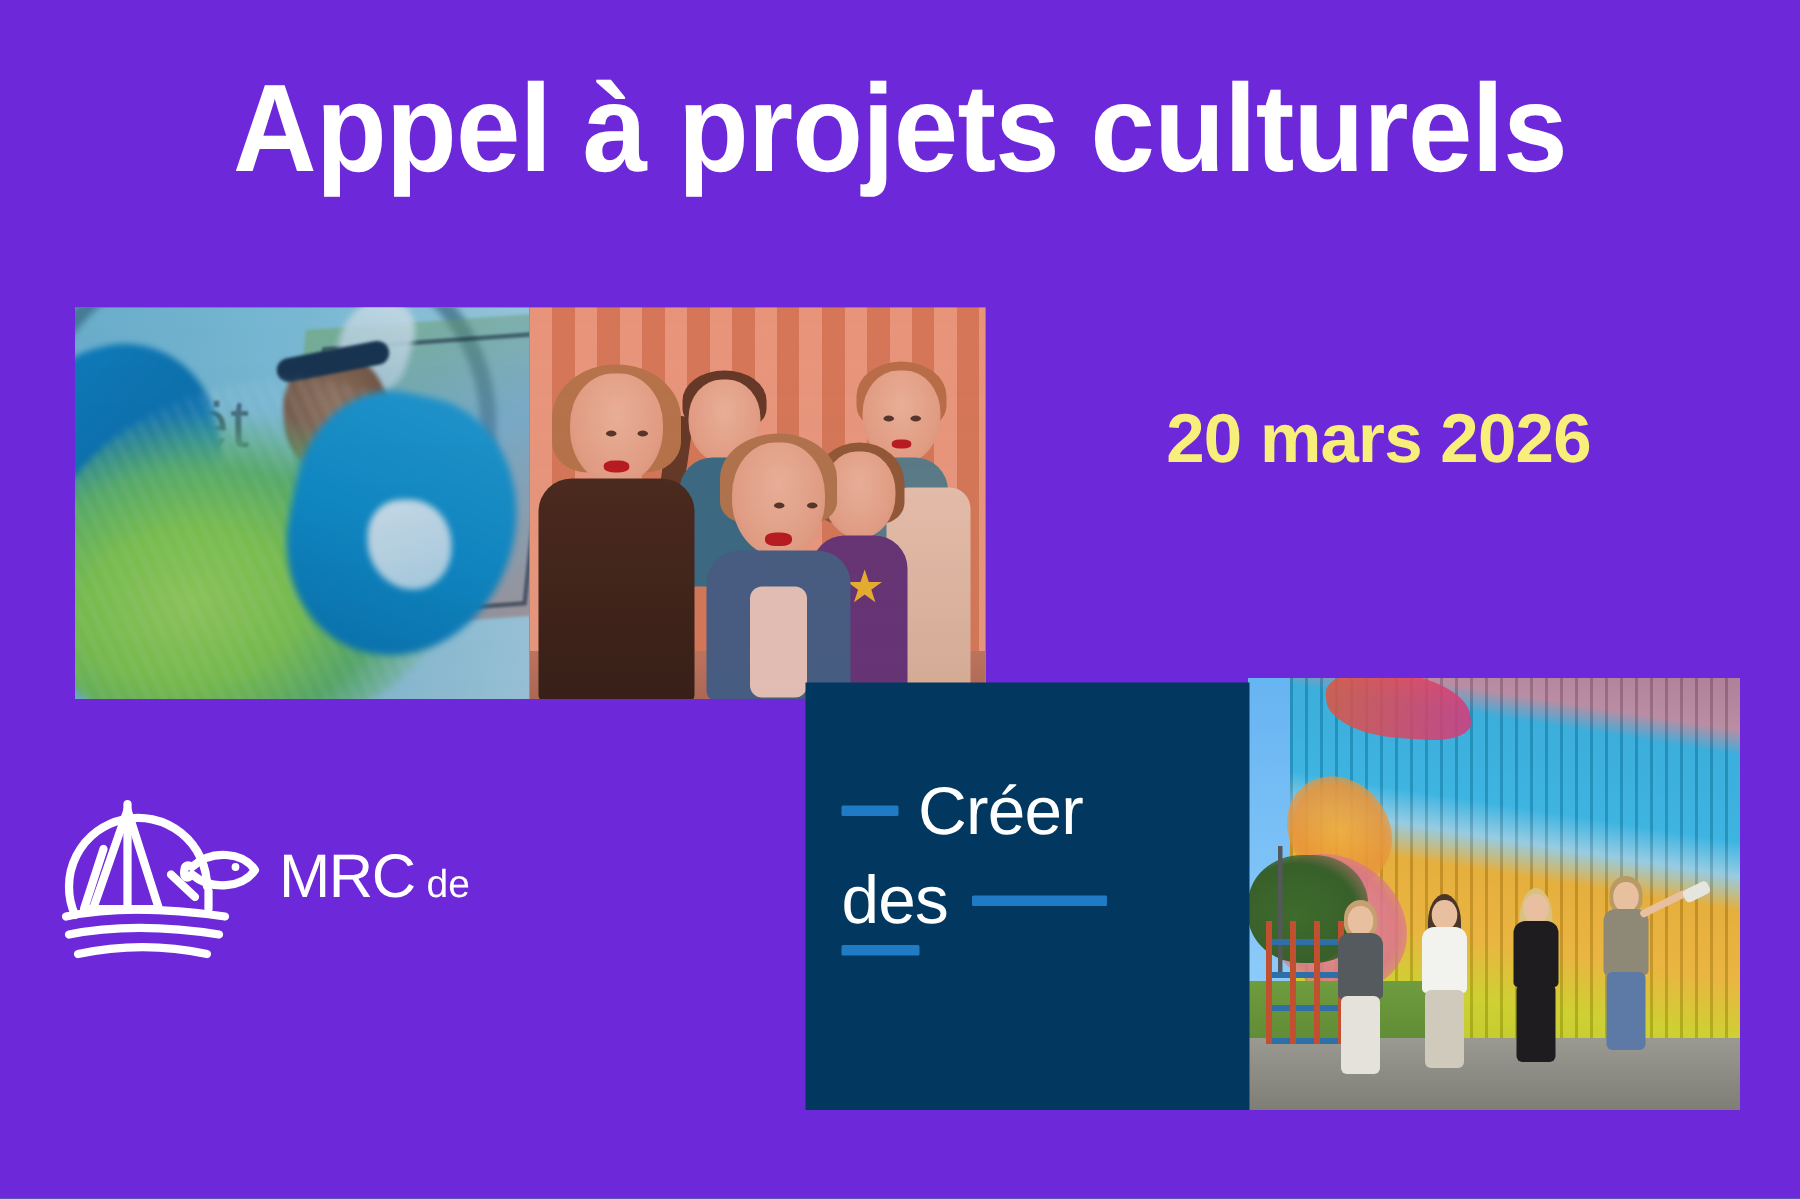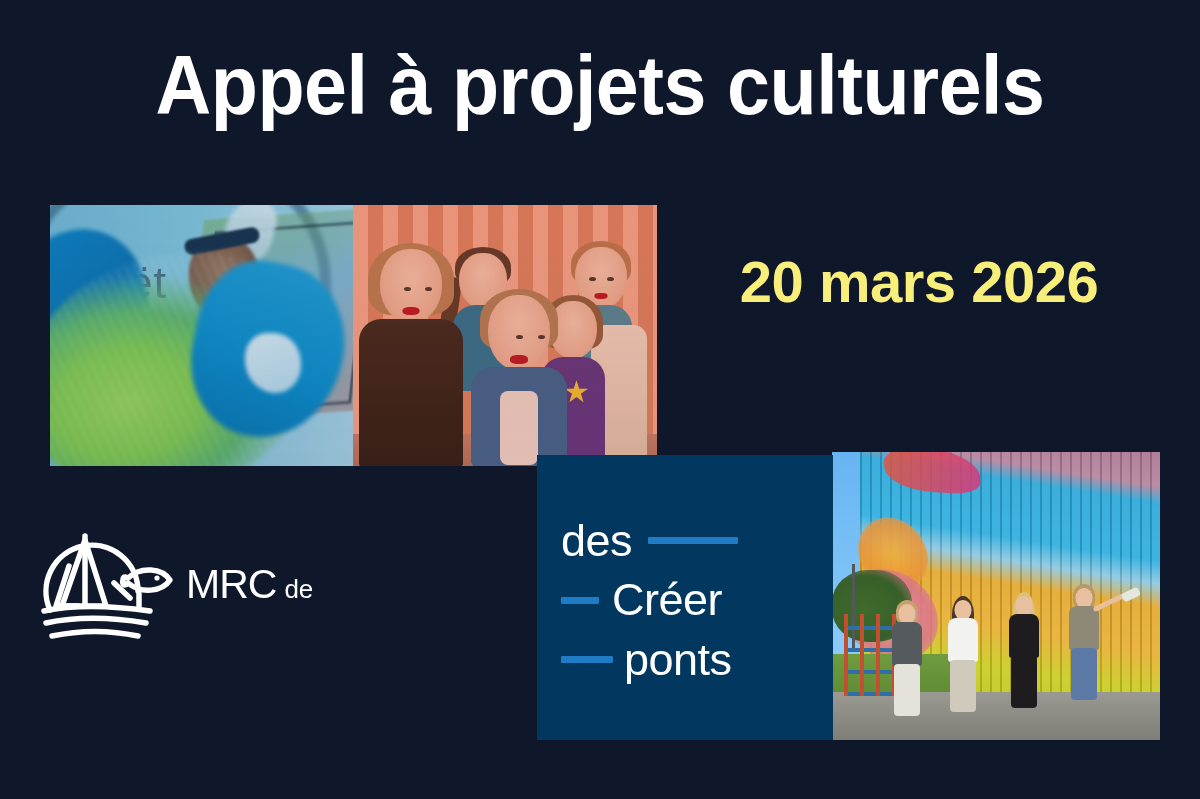--- a/index.html
+++ b/index.html
@@ -5,21 +5,21 @@
   html,body{margin:0;padding:0;}
   body{
     width:1200px;height:799px;
     background:#03416a;
     font-family:"Liberation Sans", sans-serif;
     overflow:hidden;
     position:relative;
   }
   .poster{
     position:absolute;inset:0;
-    background:#0f172a;
+    background:#6d28d9;
   }
 
   
   .title{
     position:absolute;
     left:0;right:0;top:44px;
     text-align:center;
     color:#ffffff;
     font-size:83px;
     line-height:1;
@@ -38,22 +38,22 @@
     font-weight:bold;
     line-height:1.05;
   }
   .deadline .line1{
     display:block;
     font-size:42px;
     letter-spacing:-0.3px;
   }
   .deadline .line2{
     display:block;
-    font-size:58px;
-    margin-top:16px;
+    font-size:46px;
+    margin-top:32px;
     letter-spacing:-0.5px;
   }
 
   
   .photo{
     position:absolute;
     overflow:hidden;
   }
 
   
@@ -494,31 +494,30 @@
       <div class="ph"></div>
       <div class="pt"></div>
       <div class="pl"></div>
       <div class="arm"></div>
       <div class="roller"></div>
     </div>
   </div>
 
   <div id="creer-panel">
     <div class="cdp">
+      <div class="cdp-row r1">
+        <span class="dash dash-1"></span>
+        <span>Créer</span>
+      </div>
       <div class="cdp-row r2">
         <span>des</span>
         <span class="dash dash-2"></span>
       </div>
-      <div class="cdp-row r1">
-        <span class="dash dash-1"></span>
-        <span>Créer</span>
-      </div>
       <div class="cdp-row r3">
         <span class="dash dash-3"></span>
-        <span>ponts</span>
       </div>
     </div>
   </div>
 
   <div class="mrc-logo">
     <div class="mrc-emblem">
       <svg width="140" height="125" viewBox="0 0 140 125" aria-hidden="true">
         <g fill="none" stroke="#ffffff" stroke-width="5.5" stroke-linecap="round" stroke-linejoin="round">
 
           <path d="M100,63 A46,46 0 1,0 12,82"></path>

